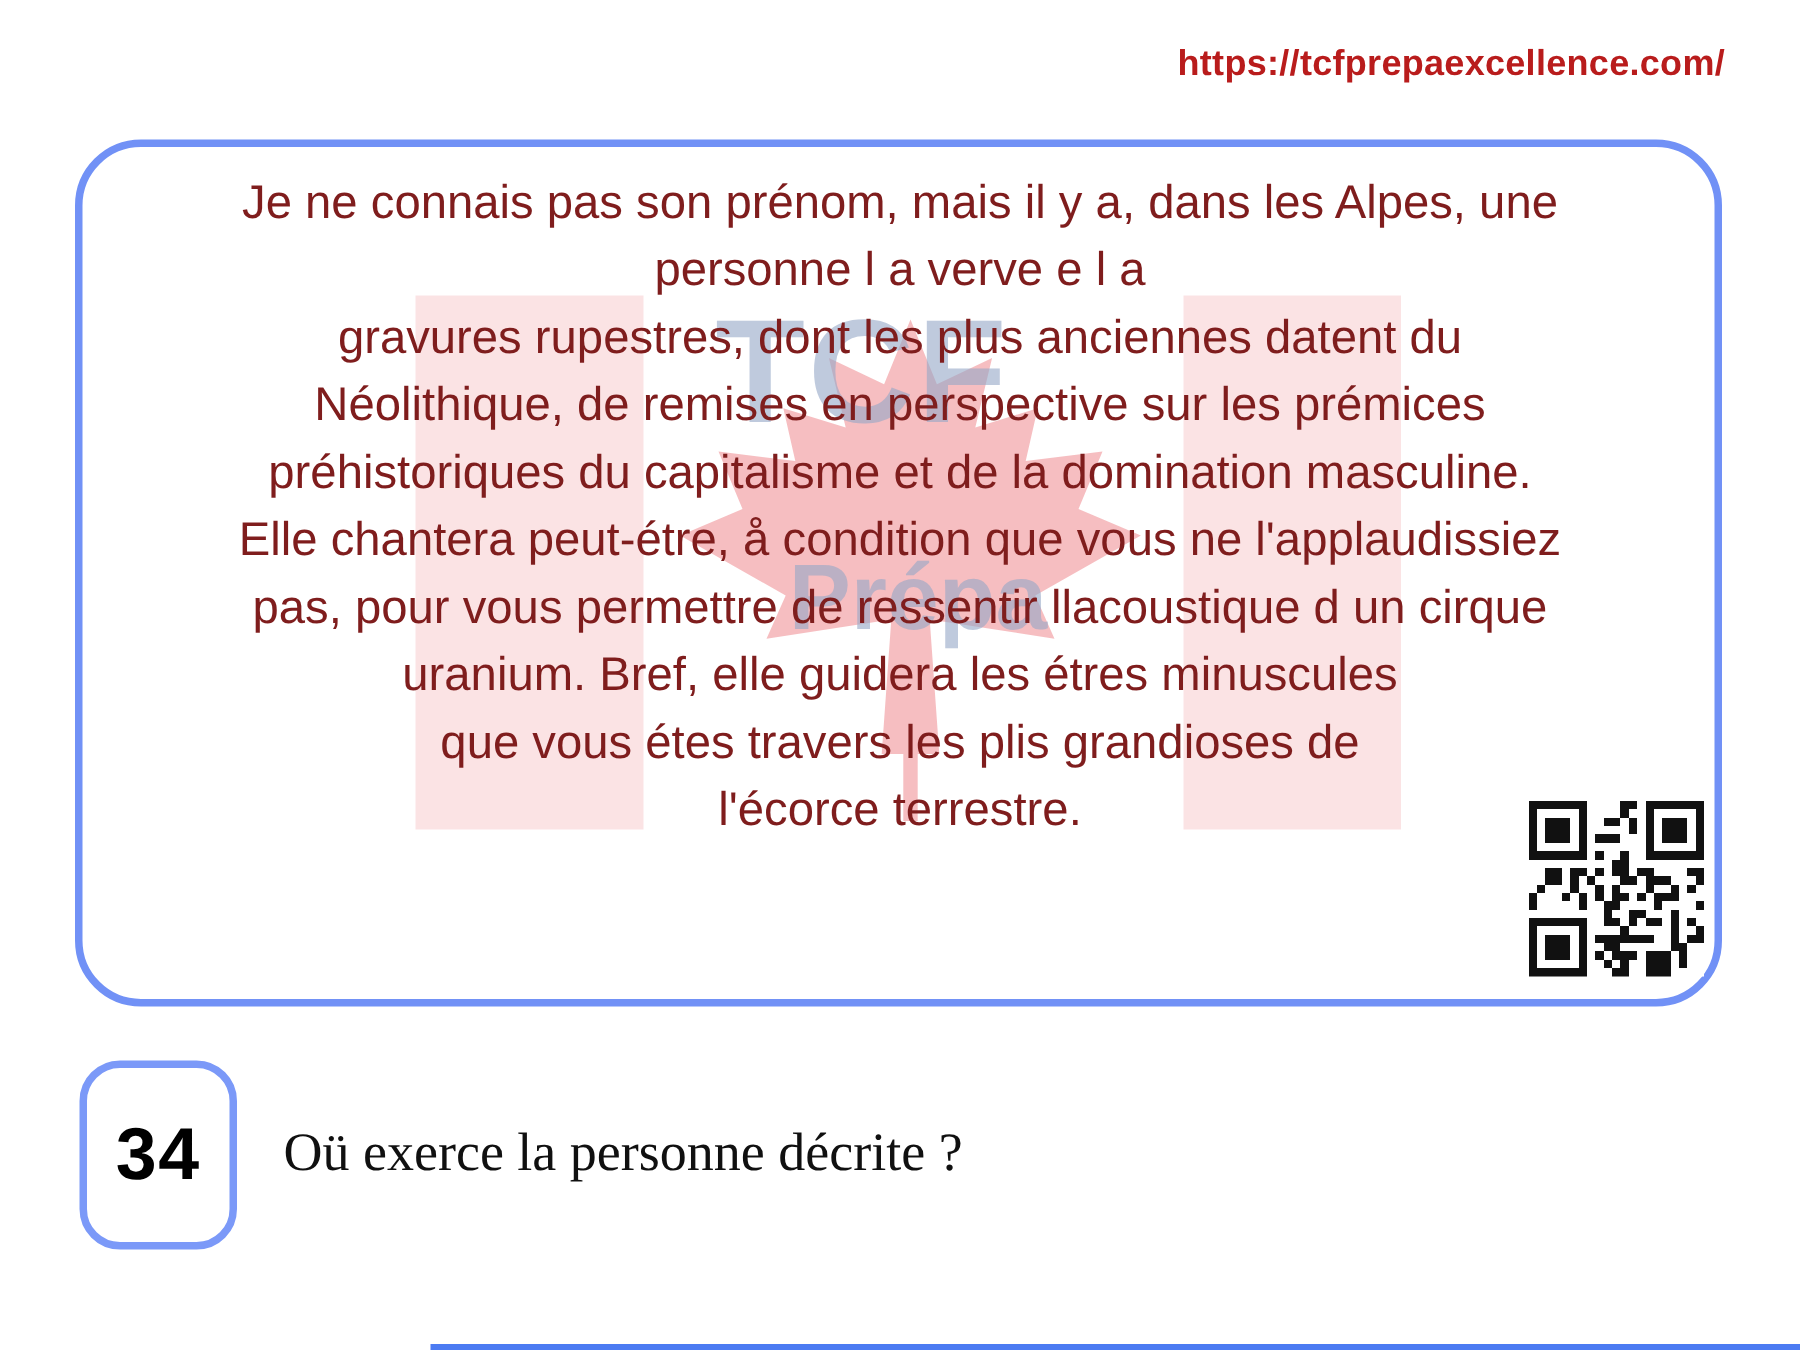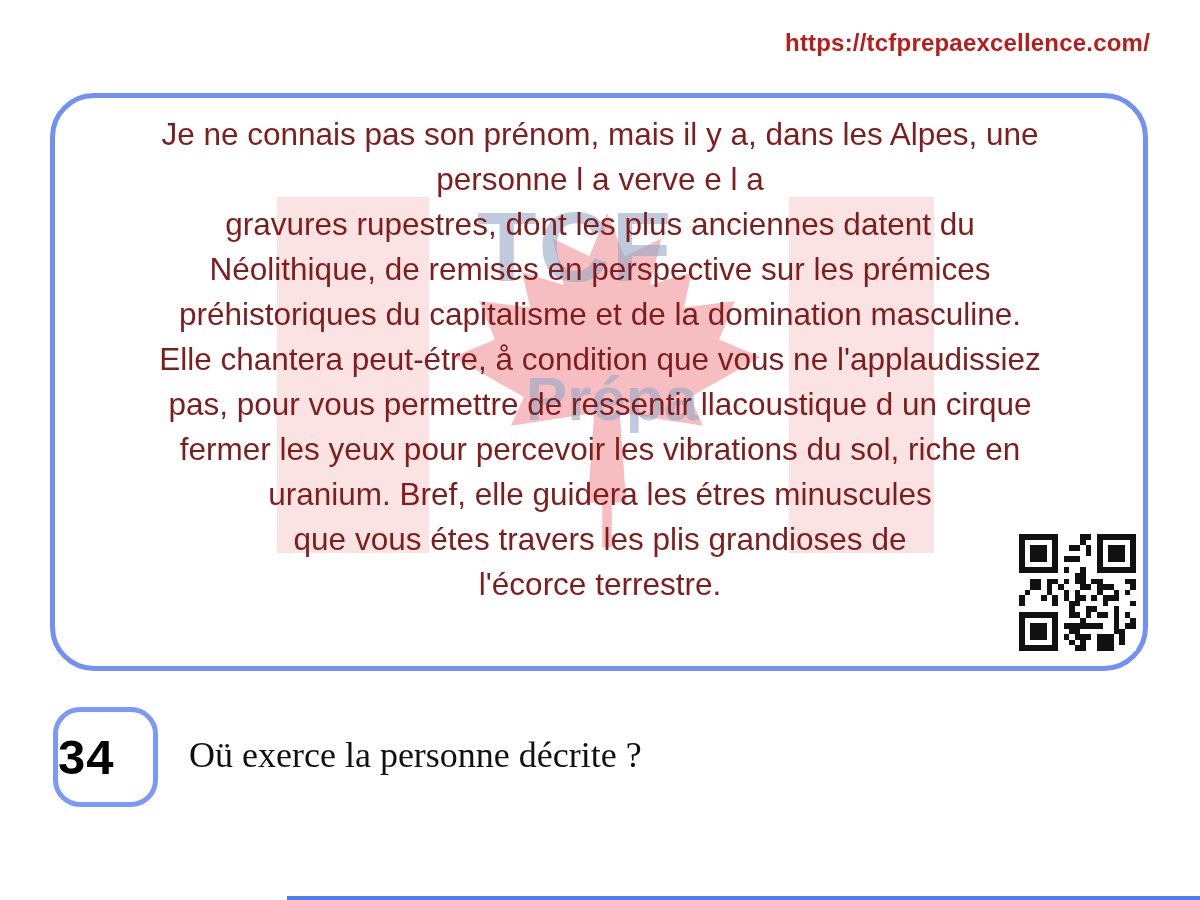--- a/index.html
+++ b/index.html
@@ -30,22 +30,22 @@
   .passage{position:absolute;left:55px;top:112px;width:1090px;text-align:center;
            font-size:31.5px;line-height:45px;color:#7f1d1d;}
   .passage div{white-space:nowrap;}
 
   
   .qr{position:absolute;left:1019px;top:534px;width:117px;height:117px;}
   .qr svg{width:117px;height:117px;shape-rendering:crispEdges;display:block;}
 
   
   .question-row{position:absolute;left:53px;top:707px;display:flex;align-items:center;}
-  .qnum-box{width:105px;height:100px;border:5px solid #7b99f8;border-radius:27px;
-            box-sizing:border-box;display:flex;align-items:center;justify-content:flex-start;}
+  .qnum-box{width:105px;height:126px;border:5px solid #7b99f8;border-radius:27px;
+            box-sizing:border-box;display:flex;align-items:center;justify-content:center;}
   .qnum{font-size:49px;font-weight:700;color:#000;letter-spacing:1px;}
   .qtext{margin-left:31px;font-family:"Liberation Serif",serif;font-size:36px;
          color:#101010;padding-bottom:4px;}
 
   
   .bottom-line{position:absolute;left:287px;right:0;bottom:0;height:4px;background:#4c7bf2;}
 </style>
 </head>
 <body>
 
@@ -66,21 +66,20 @@
   <div class="wm wm-1">TCF</div>
 
   <div class="passage">
     <div>Je ne connais pas son prénom, mais il y a, dans les Alpes, une</div>
     <div>personne l a verve e l a</div>
     <div>gravures rupestres, dont les plus anciennes datent du</div>
     <div>Néolithique, de remises en perspective sur les prémices</div>
     <div>préhistoriques du capitalisme et de la domination masculine.</div>
     <div>Elle chantera peut-étre, å condition que vous ne l'applaudissiez</div>
     <div>pas, pour vous permettre de ressentir llacoustique d un cirque</div>
-    <div>fermer les yeux pour percevoir les vibrations du sol, riche en</div>
     <div>uranium. Bref, elle guidera les étres minuscules</div>
     <div>que vous étes travers les plis grandioses de</div>
     <div>l'écorce terrestre.</div>
   </div>
 
   <div class="qr">
     <svg id="qr-svg" viewBox="0 0 21 21">
         <rect x="0" y="0" width="21" height="21" fill="#ffffff"></rect>
         <rect x="0" y="0" width="7" height="7" fill="#111"></rect>
         <rect x="1" y="1" width="5" height="5" fill="#fff"></rect>

